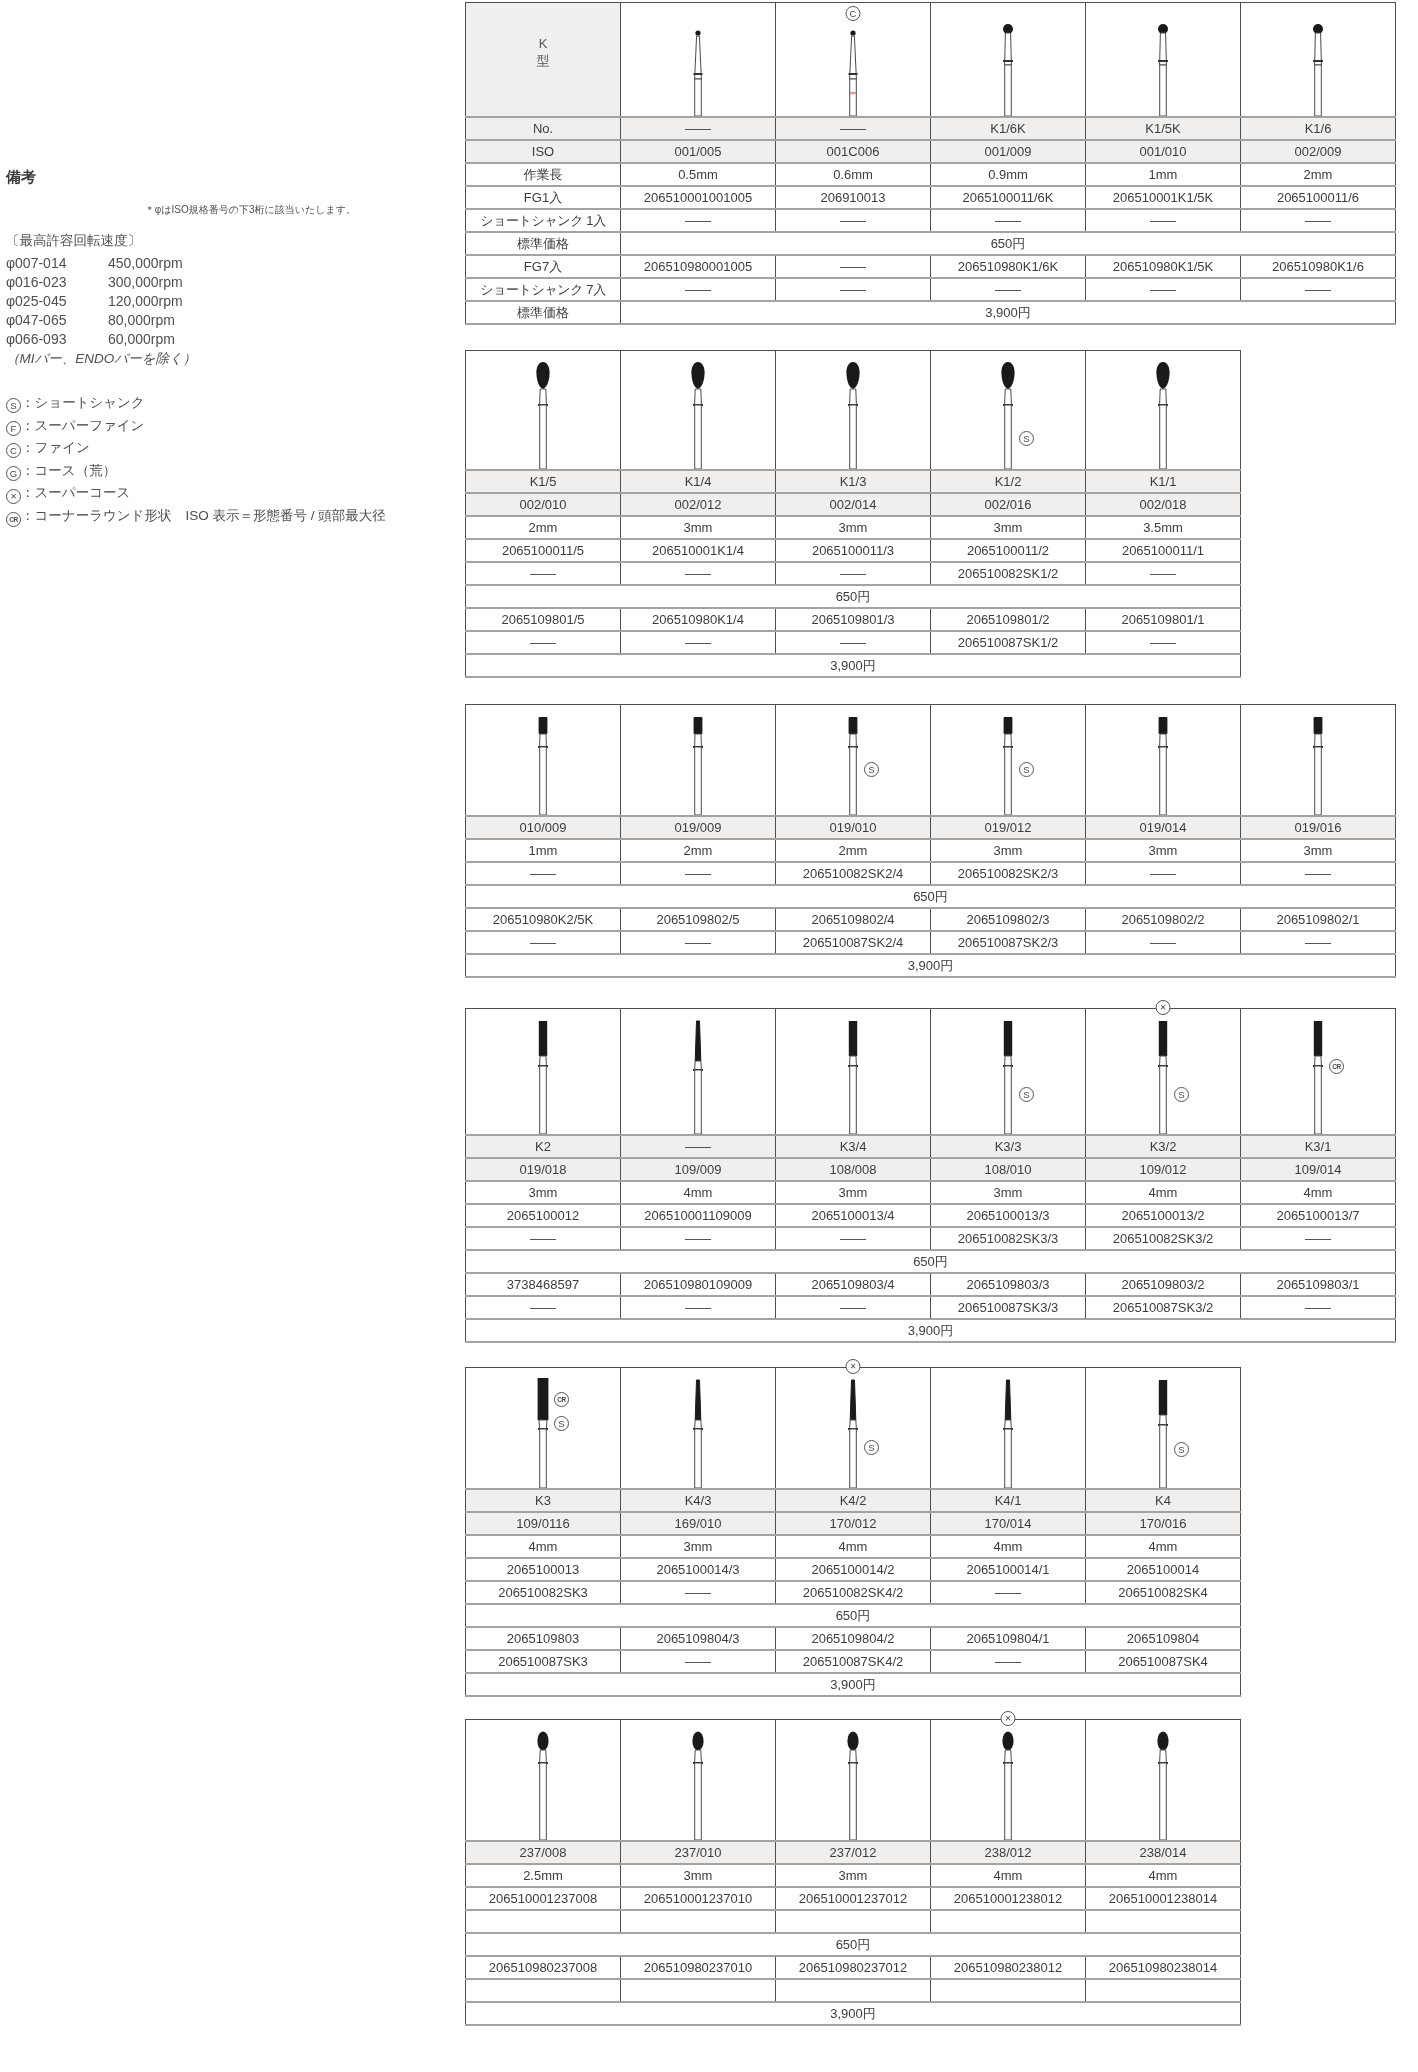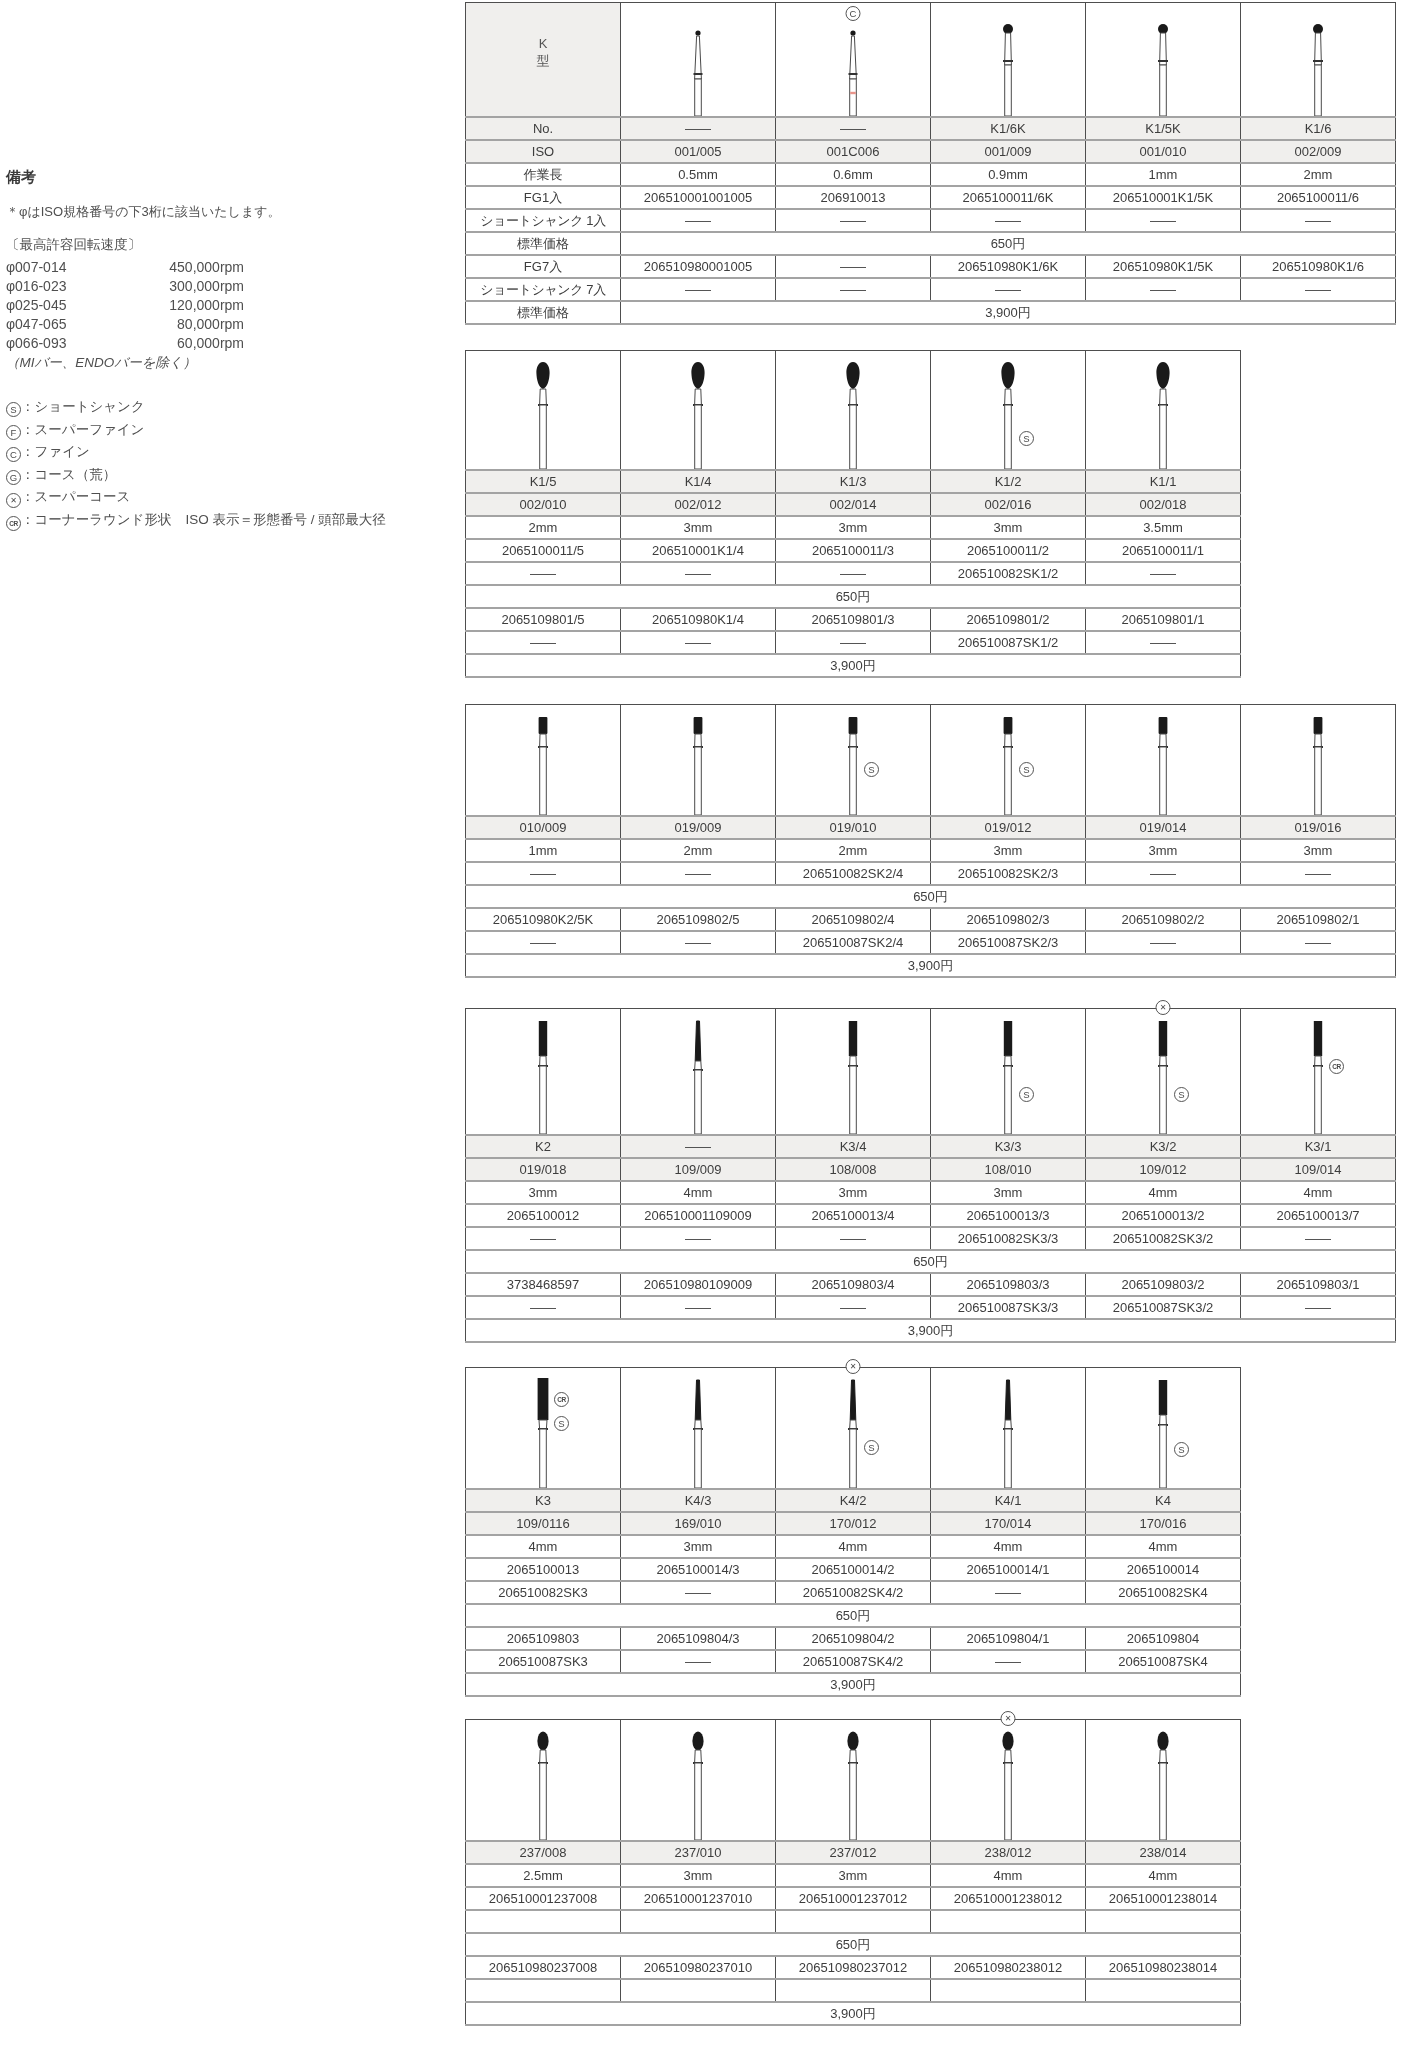--- a/index.html
+++ b/index.html
@@ -1,25 +1,25 @@
 <!DOCTYPE html>
 <html style="--code-blue: #3f6cbf;"><head>
 <meta charset="utf-8">
 <style>
   html,body{margin:0;padding:0;background:#fff;}
   body{width:1418px;height:2072px;position:relative;font-family:"Liberation Sans","DejaVu Sans",sans-serif;}
 
   
   .notes{position:absolute;left:6px;top:168px;width:350px;color:#4f4f4f;}
   .notes-title{font-weight:bold;font-size:15px;color:#3a3a3a;margin-bottom:16px;}
-  .iso-note{font-size:13px;margin-bottom:15px;}
+  .iso-note{font-size:10px;margin-bottom:15px;text-align:right;}
   .speed-title{font-size:13.5px;margin-bottom:4px;}
   .speed-row{display:flex;width:238px;font-size:14px;line-height:19px;}
   .speed-row .rng{width:102px;text-align:left;}
-  .speed-row .rpm{flex:1;text-align:right;}
+  .speed-row .rpm{flex:1;}
   .speed-note{font-size:13.5px;margin-top:1px;margin-bottom:24px;font-style:italic;}
   .leg-line{font-size:13.5px;line-height:22.5px;white-space:nowrap;}
   .leg-note{margin-left:14px;}
 
   
   .sym{box-sizing:border-box;display:inline-block;width:15px;height:15px;border:1px solid #555;
        border-radius:50%;font-size:9.5px;line-height:13px;text-align:center;color:#4a4a4a;
        background:#fff;vertical-align:-2px;font-family:"Liberation Sans",sans-serif;}
   .sym.cr{font-size:6.5px;font-weight:bold;letter-spacing:-0.4px;}
   .sym.xg{font-size:8px;}

